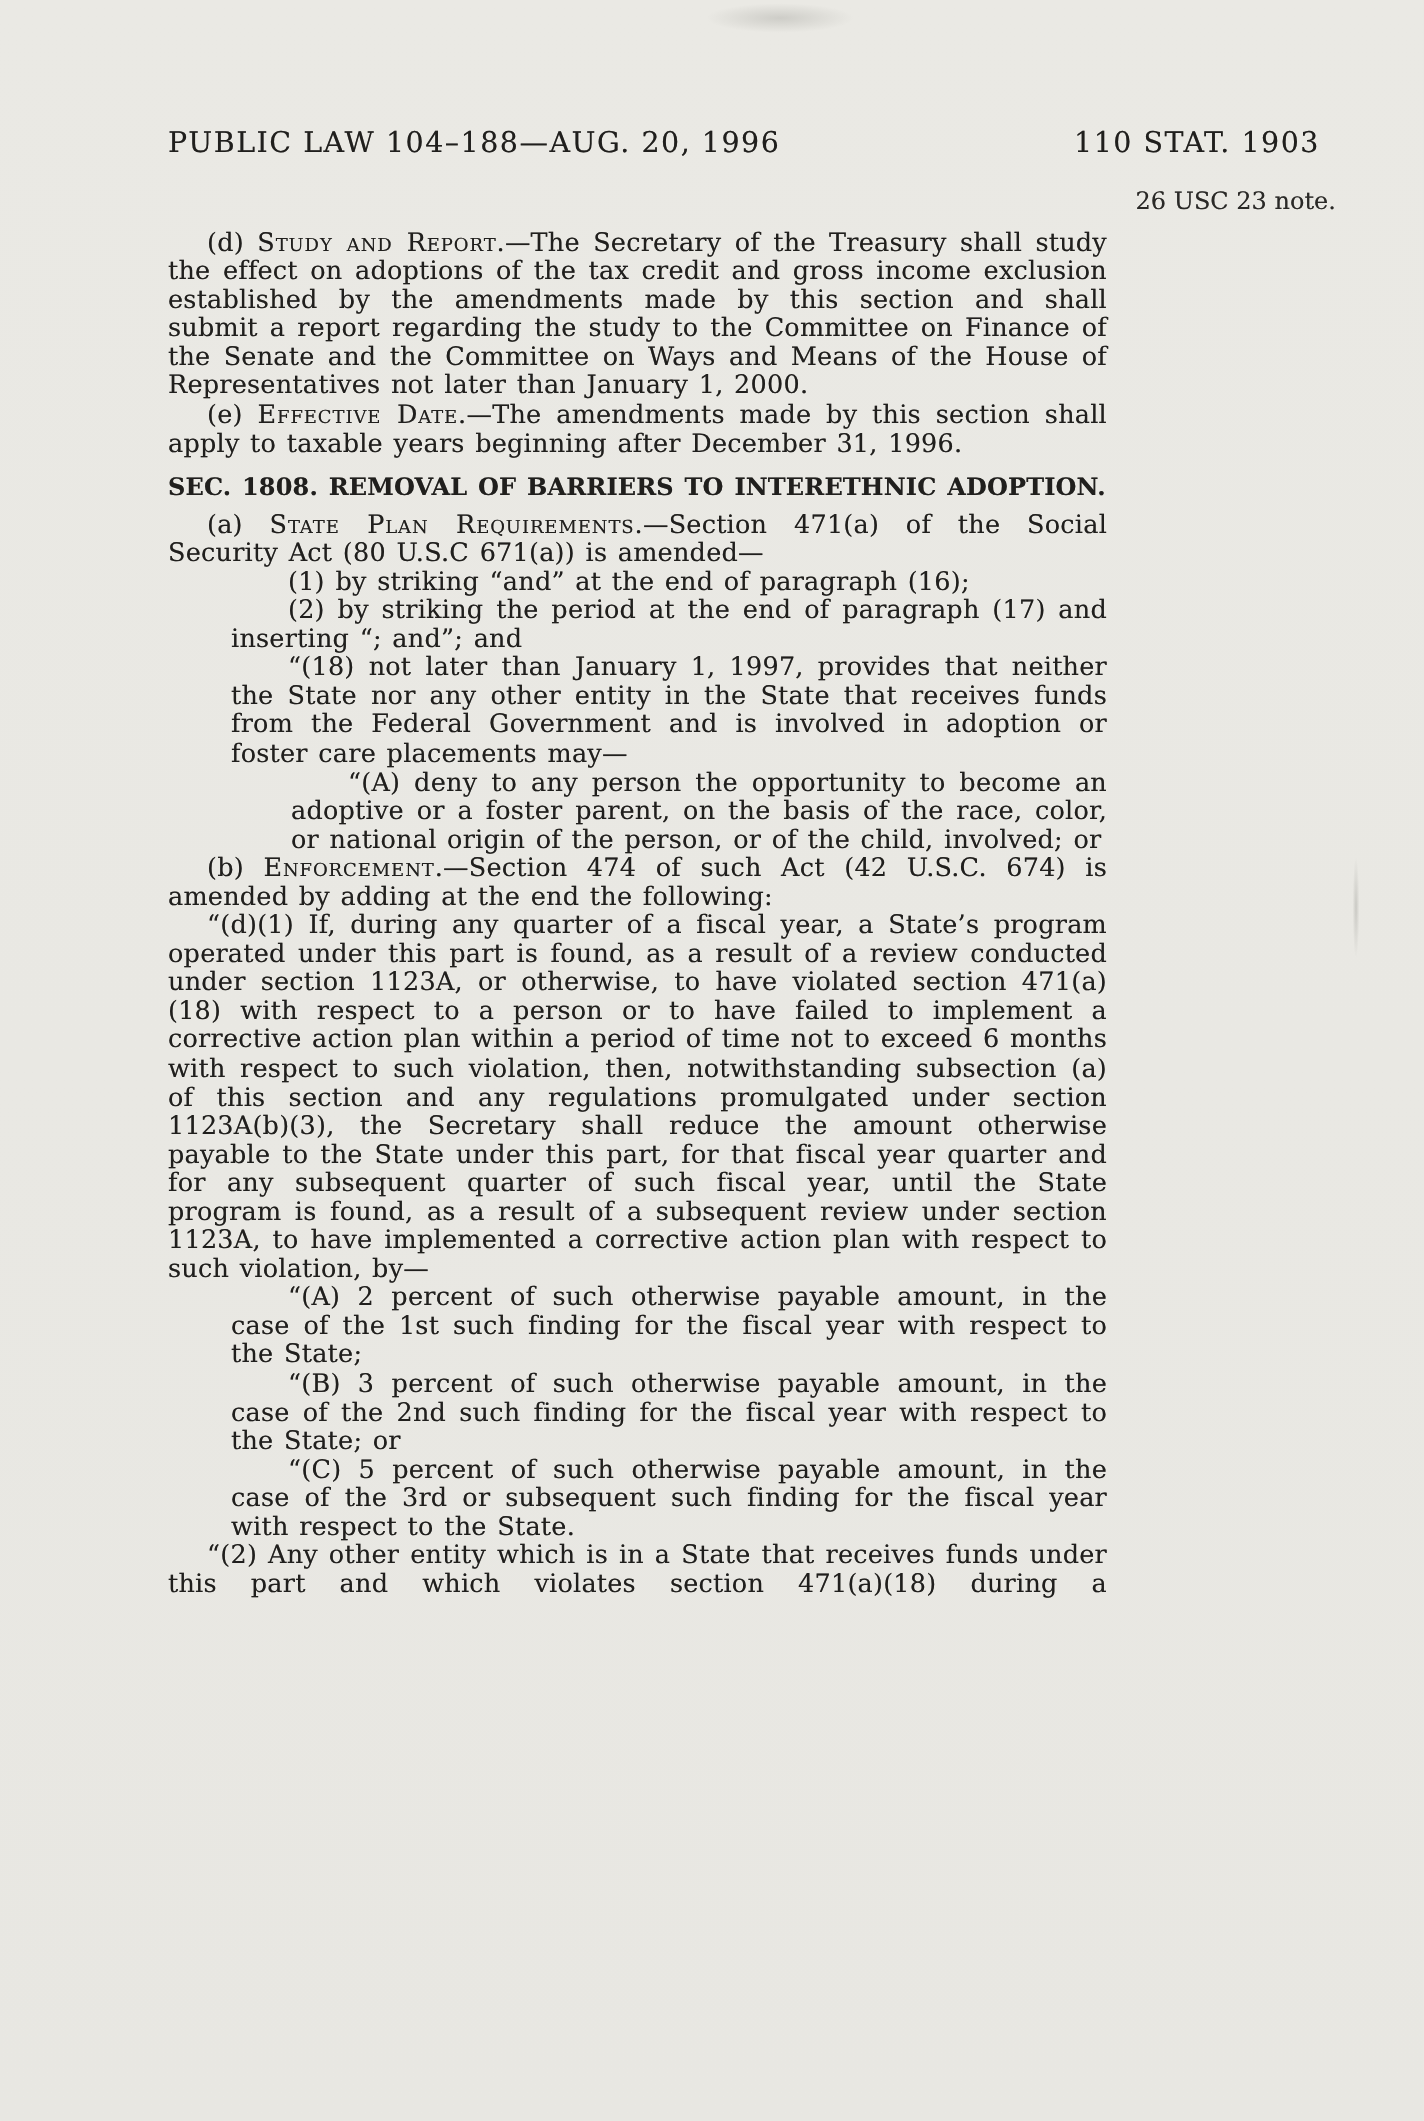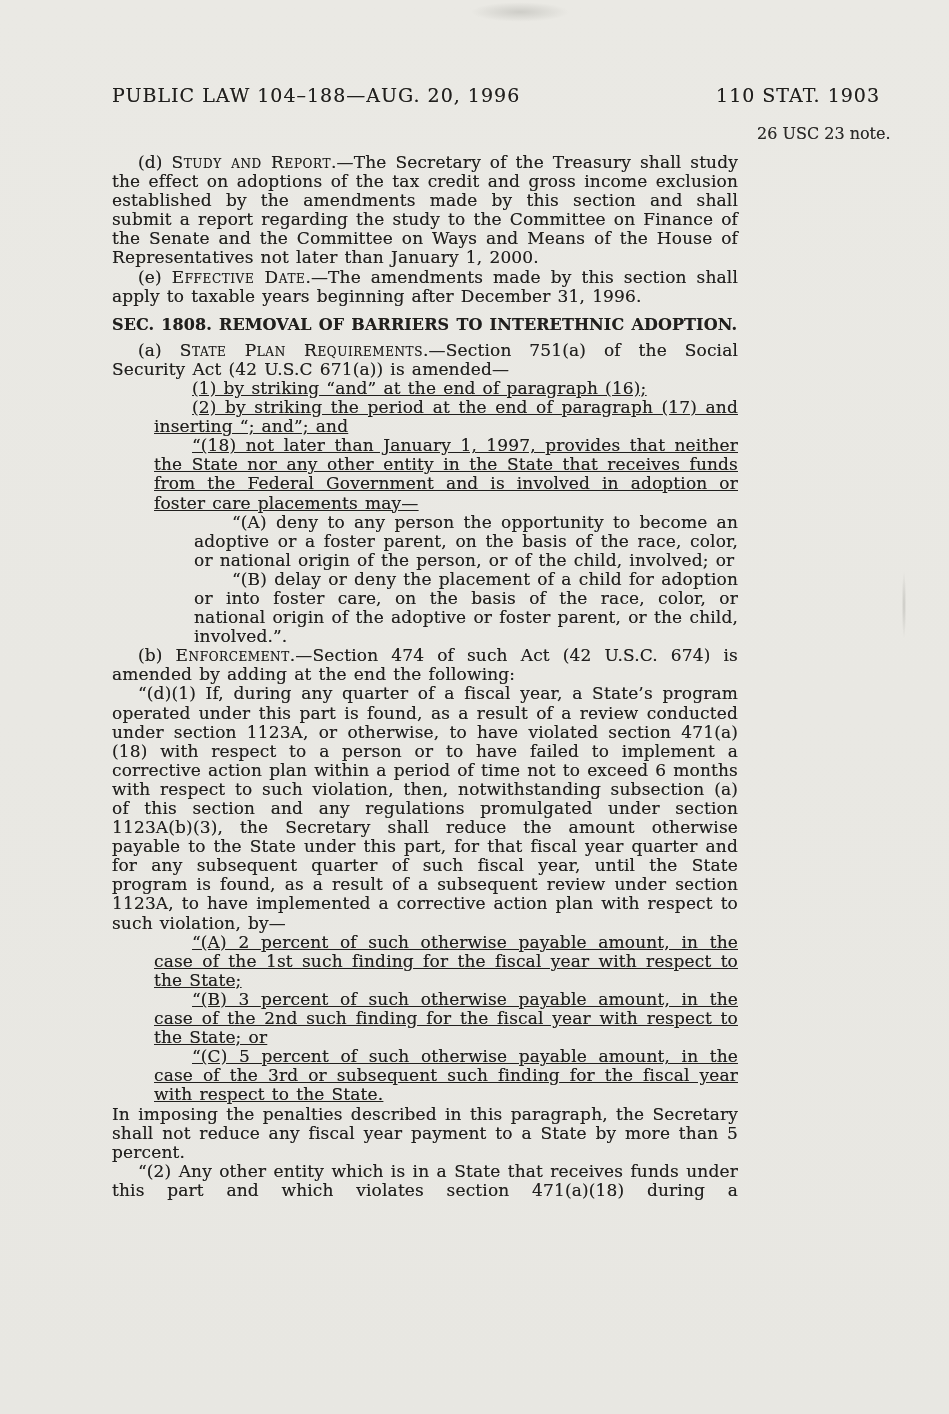--- a/index.html
+++ b/index.html
@@ -57,21 +57,21 @@
     font-size: 17px;
     line-height: 19.1px;
     letter-spacing: 0.15px;
     word-spacing: 1.5px;
     text-align: justify;
     text-shadow: 0 0 0.4px rgba(32,31,29,0.55);
     margin-top: 32px;
   }
   .para { margin: 0; padding: 0; }
   .l0    { text-indent: 26px; }
-  .l1    { margin-left: 42px; text-indent: 38px; text-decoration: underline; }
+  .l1    { margin-left: 42px; text-indent: 38px; }
   .l2    { margin-left: 82px; text-indent: 38px; }
   .flush { text-indent: 0; }
   .heading {
     font-weight: bold;
     font-size: 16px;
     line-height: 18px;
     text-indent: 0;
     text-align: left;
     letter-spacing: 0.1px;
     margin: 10px 0 7px 0;
@@ -87,28 +87,26 @@
   <div class="law-title">PUBLIC LAW 104–188—AUG. 20, 1996</div>
 
   <div class="stat-page">110 STAT. 1903</div>
 
   <aside class="margin-note">26 USC 23 note.</aside>
 
   <main class="body-column" id="paragraphs">
       <p class="para l0"><span>(d) </span><span class="sc">Study and Report</span><span>.—The Secretary of the Treasury shall study the effect on adoptions of the tax credit and gross income exclusion established by the amendments made by this section and shall submit a report regarding the study to the Committee on Finance of the Senate and the Committee on Ways and Means of the House of Representatives not later than January 1, 2000.</span></p>
       <p class="para l0"><span>(e) </span><span class="sc">Effective Date</span><span>.—The amendments made by this section shall apply to taxable years beginning after December 31, 1996.</span></p>
       <p class="para heading"><span>SEC. 1808. REMOVAL OF BARRIERS TO INTERETHNIC ADOPTION.</span></p>
-      <p class="para l0"><span>(a) </span><span class="sc">State Plan Requirements</span><span>.—Section 751(a) of the Social Security Act (42 U.S.C 671(a)) is amended—</span></p>
+      <p class="para l0"><span>(a) </span><span class="sc">State Plan Requirements</span><span>.—Section 471(a) of the Social Security Act (80 U.S.C 671(a)) is amended—</span></p>
       <p class="para l1"><span>(1) by striking “and” at the end of paragraph (16);</span></p>
       <p class="para l1"><span>(2) by striking the period at the end of paragraph (17) and inserting “; and”; and</span></p>
       <p class="para l1"><span>“(18) not later than January 1, 1997, provides that neither the State nor any other entity in the State that receives funds from the Federal Government and is involved in adoption or foster care placements may—</span></p>
       <p class="para l2"><span>“(A) deny to any person the opportunity to become an adoptive or a foster parent, on the basis of the race, color, or national origin of the person, or of the child, involved; or</span></p>
-      <p class="para l2"><span>“(B) delay or deny the placement of a child for adoption or into foster care, on the basis of the race, color, or national origin of the adoptive or foster parent, or the child, involved.”.</span></p>
       <p class="para l0"><span>(b) </span><span class="sc">Enforcement</span><span>.—Section 474 of such Act (42 U.S.C. 674) is amended by adding at the end the following:</span></p>
       <p class="para l0"><span>“(d)(1) If, during any quarter of a fiscal year, a State’s program operated under this part is found, as a result of a review conducted under section 1123A, or otherwise, to have violated section 471(a)(18) with respect to a person or to have failed to implement a corrective action plan within a period of time not to exceed 6 months with respect to such violation, then, notwithstanding subsection (a) of this section and any regulations promulgated under section 1123A(b)(3), the Secretary shall reduce the amount otherwise payable to the State under this part, for that fiscal year quarter and for any subsequent quarter of such fiscal year, until the State program is found, as a result of a subsequent review under section 1123A, to have implemented a corrective action plan with respect to such violation, by—</span></p>
       <p class="para l1"><span>“(A) 2 percent of such otherwise payable amount, in the case of the 1st such finding for the fiscal year with respect to the State;</span></p>
       <p class="para l1"><span>“(B) 3 percent of such otherwise payable amount, in the case of the 2nd such finding for the fiscal year with respect to the State; or</span></p>
       <p class="para l1"><span>“(C) 5 percent of such otherwise payable amount, in the case of the 3rd or subsequent such finding for the fiscal year with respect to the State.</span></p>
-      <p class="para flush"><span>In imposing the penalties described in this paragraph, the Secretary shall not reduce any fiscal year payment to a State by more than 5 percent.</span></p>
       <p class="para l0 justify-last"><span>“(2) Any other entity which is in a State that receives funds under this part and which violates section 471(a)(18) during a</span></p>
     </main>
 
 </div>
 
 </body></html>

